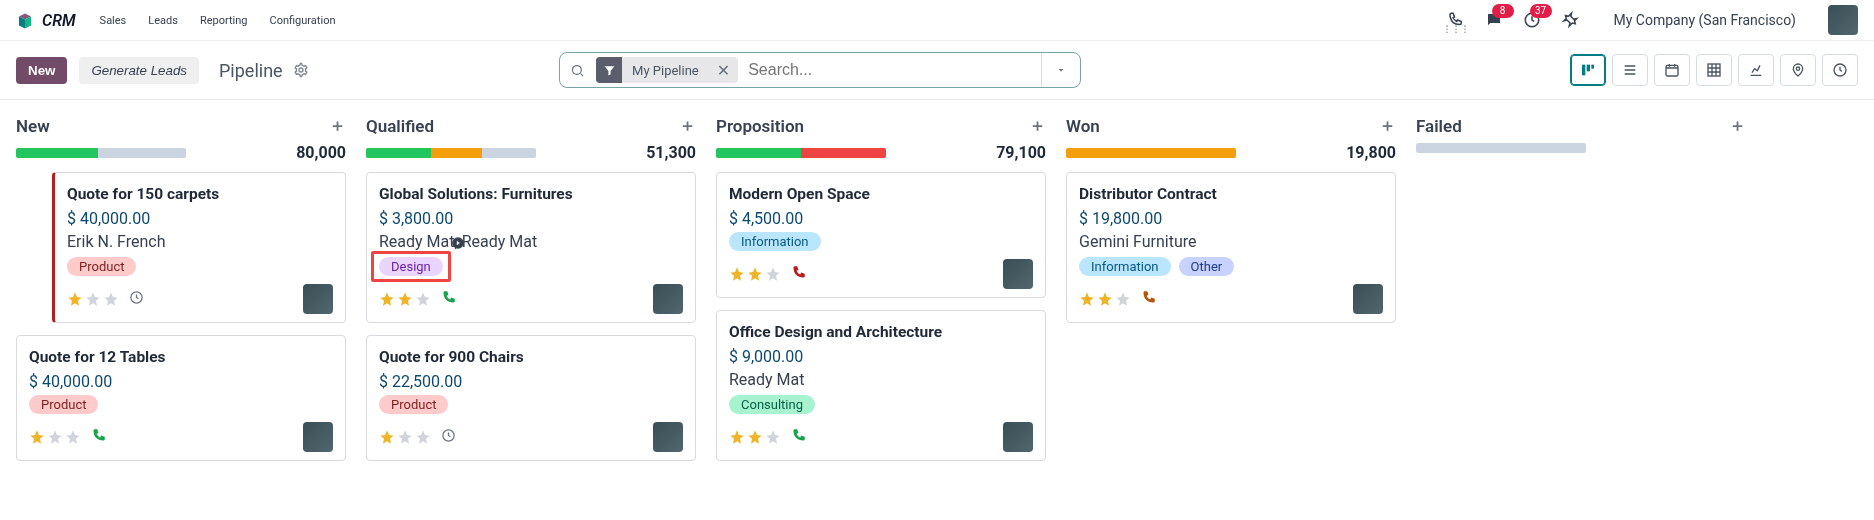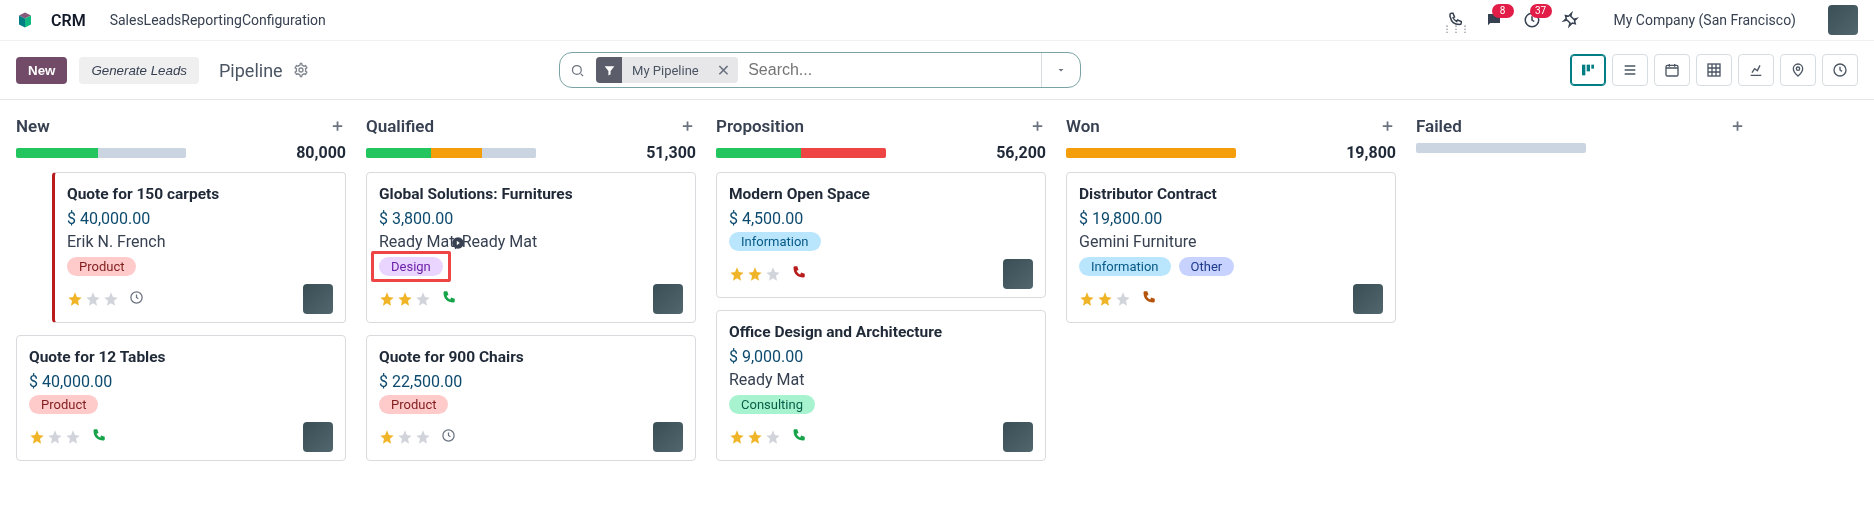--- a/index.html
+++ b/index.html
@@ -14,40 +14,40 @@
     --green:#22c55e;
     --orange:#f59e0b;
     --red:#ef4444;
     --blue:#2563eb;
     --grey:#cbd5e1;
   }
   html,body{margin:0;padding:0;font-family:-apple-system,Segoe UI,Roboto,Helvetica,Arial,sans-serif;color:var(--text);background:var(--bg);}
   body{width:1874px;height:520px;overflow:hidden;}
   
   .topnav{height:40px;display:flex;align-items:center;padding:0 16px;gap:24px;border-bottom:1px solid #eef0f2;}
-  .brand{display:flex;align-items:flex-start;gap:17px;}
+  .brand{display:flex;align-items:flex-end;gap:8px;font-style:italic;}
   .brand .logo{width:18px;height:18px;}
   .brand .name{font-weight:600;color:#111827;}
-  .nav-links{display:flex;font-size:14px;color:#374151;}
+  .nav-links{display:flex;gap:22px;font-size:11px;color:#374151;}
   .nav-link{cursor:pointer;}
   .topnav .spacer{flex:1;}
   .right-icons{display:flex;align-items:center;gap:18px;margin-right:10px;}
   .icon-btn{position:relative;display:flex;align-items:center;justify-content:center;width:20px;height:20px;cursor:pointer;color:#374151;}
   .badge{position:absolute;top:-6px;right:-10px;background:#e11d48;color:#fff;border-radius:10px;font-size:10px;line-height:14px;min-width:16px;text-align:center;padding:0 3px;}
   .company{display:flex;align-items:center;gap:8px;font-size:14px;color:#374151;}
   .avatar{width:28px;height:28px;border-radius:4px;background:linear-gradient(135deg,#b45309,#78350f);display:inline-block;}
   .avatar.small{width:30px;height:30px;border-radius:4px;background:linear-gradient(135deg,#3a4f55,#52666d);margin-left:8px;}
 
   
   .controlbar{height:58px;display:flex;align-items:center;padding:0 16px;border-bottom:1px solid #e5e7eb;gap:12px;}
   .btn-primary{background:var(--primary);color:#fff;border:none;border-radius:4px;padding:6px 12px;font-weight:600;cursor:pointer;}
   .btn-soft{background:#efeff0;color:#374151;border:none;border-radius:4px;padding:6px 12px;cursor:pointer;font-style:italic;}
   .breadcrumb{display:flex;align-items:center;gap:10px;font-size:18px;color:#4b5563;margin-left:8px;}
   .breadcrumb .gear{opacity:.7;}
-  .searchwrap{margin-left:auto;margin-right:auto;display:flex;align-items:center;border:1.6px solid #7aa3a5;border-radius:13px;height:34px;width:520px;min-width:360px;}
+  .searchwrap{margin-left:auto;margin-right:auto;display:flex;align-items:center;border:1.6px solid #7aa3a5;border-radius:8px;height:34px;width:520px;min-width:360px;}
   .searchwrap .sicon{width:34px;display:flex;align-items:center;justify-content:center;color:#6b7280;}
   .chip{display:flex;align-items:center;background:#e7e7ea;border-radius:4px;overflow:hidden;margin-left:2px;}
   .chip .funnel{background:#5b5e6a;color:#fff;width:26px;height:26px;display:flex;align-items:center;justify-content:center;}
   .chip .label{padding:0 10px;font-size:13px;color:#4b5563;}
   .chip .close{padding:0 8px;color:#6b7280;cursor:pointer;}
   .searchinput{flex:1;border:none;outline:none;height:100%;padding:0 10px;font-size:16px;background:transparent;}
   .dropbtn{width:38px;height:34px;border-left:1px solid #d6dde0;display:flex;align-items:center;justify-content:center;color:#6b7280;cursor:pointer;}
   .controlbar .right{margin-left:auto;display:flex;align-items:center;gap:6px;}
   .viewbtn{width:34px;height:30px;border:1px solid #d6dde0;border-radius:4px;display:flex;align-items:center;justify-content:center;color:#4b5563;cursor:pointer;background:#fff;}
   .viewbtn.active{border-color:#017e84;color:#017e84;box-shadow:inset 0 0 0 1px #017e84;}
@@ -385,21 +385,21 @@
     <div class="col">
       <h3>
         <span>Proposition</span>
         <span class="plus">＋</span>
       </h3>
       <div class="barrow">
         <span class="bar">
           <span class="seg green" style="width:50%"></span>
           <span class="seg red" style="width:50%"></span>
         </span>
-        <span class="total">56,200</span>
+        <span class="total">79,100</span>
       </div>
       <div class="card ">
         <div class="title">Modern Open Space</div>
         <div class="amount">$ 4,500.00</div>
         <div class="tags">
           <span class="tag info" style="position:relative">Information</span>
         </div>
         <div class="cardfoot">
           <span class="stars">
             <span class="star filled">

